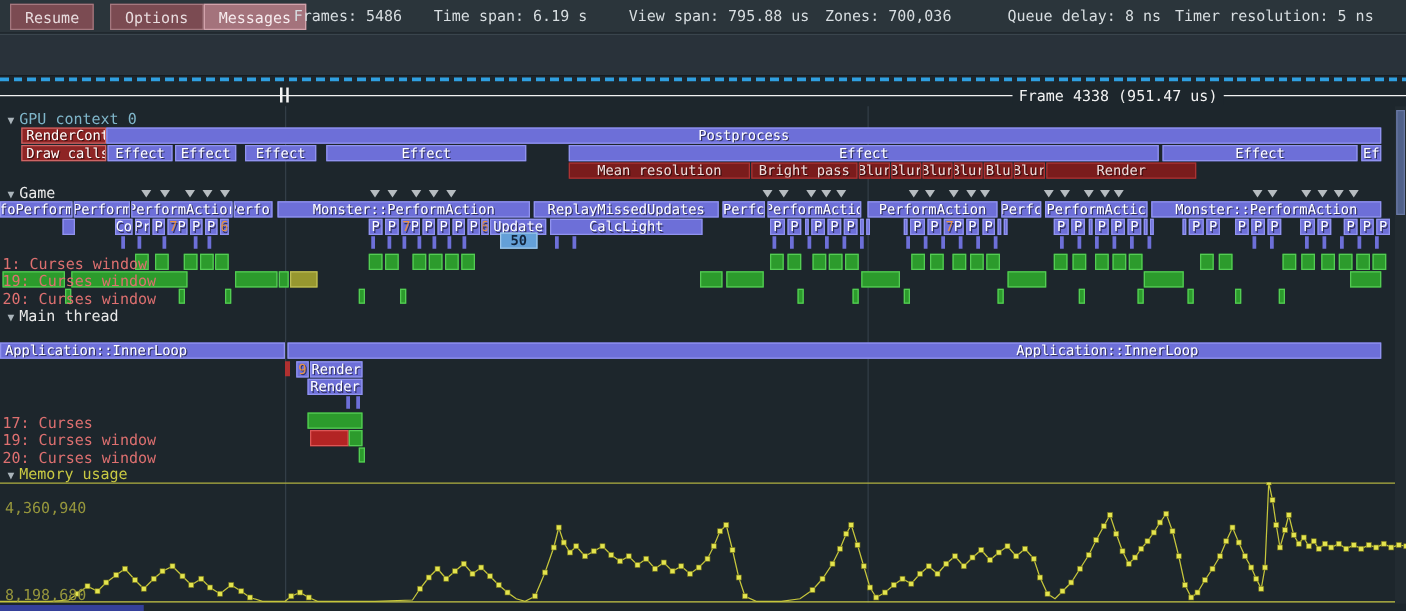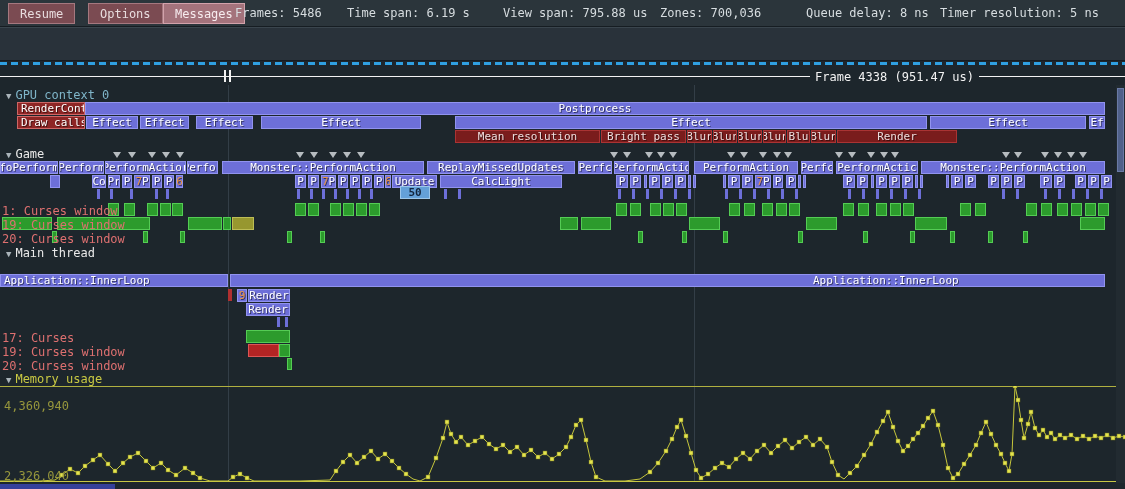--- a/index.html
+++ b/index.html
@@ -84,21 +84,21 @@
   <div class="vdiv" style="left:694px"></div>
 
   <div class="shead c-gpu" style="left:6px;top:88px"><span class="glyph">▼</span><span>GPU context 0</span></div>
   <div class="shead c-white" style="left:6px;top:147px"><span class="glyph">▼</span><span>Game</span></div>
   <div class="shead c-white" style="left:6px;top:246px"><span class="glyph">▼</span><span>Main thread</span></div>
   <div class="shead c-mem" style="left:6px;top:372px"><span class="glyph">▼</span><span>Memory usage</span></div>
 
   <div id="mem-topline"></div>
   <div id="mem-baseline"></div>
   <div id="mem-max">4,360,940</div>
-  <div id="mem-min">2,326,040</div>
+  <div id="mem-min">8,198,680</div>
   <svg id="memplot" width="1125" height="96">
       <polyline points="0,95 40,95 55,94 62,89 70,83 78,87 85,80 93,74 100,69 108,78 115,85 123,77 130,71 138,67 146,75 153,82 161,77 168,84 176,89 185,82 193,87 200,92 210,95 228,95 233,91 240,88 247,92 254,95 300,95 330,94 336,85 343,76 350,69 357,77 364,71 371,65 378,73 385,68 392,75 399,82 406,88 413,93 420,95 428,91 436,72 443,52 447,36 451,48 456,56 461,51 468,59 475,55 482,51 489,58 496,63 503,59 510,66 517,61 524,69 531,64 538,71 545,67 552,73 559,68 566,61 571,51 576,39 581,34 586,54 591,76 596,91 605,95 625,95 640,93 650,86 658,77 666,65 672,53 677,41 681,34 686,50 691,67 696,84 701,92 708,88 715,82 722,77 729,81 736,73 743,67 750,73 757,65 764,59 771,67 778,60 785,54 792,62 799,56 806,51 813,59 820,53 827,61 832,76 838,89 844,93 850,87 857,80 864,69 871,58 877,46 883,35 888,26 893,41 898,55 903,65 908,60 913,53 918,47 923,40 928,32 933,25 938,39 943,59 948,82 953,92 958,88 964,78 970,69 976,59 981,47 986,36 991,48 996,59 1001,68 1005,77 1009,85 1012,68 1015,0 1018,14 1021,34 1024,52 1028,38 1031,26 1035,42 1039,49 1043,44 1047,51 1051,47 1055,53 1060,49 1065,52 1071,49 1077,53 1083,50 1089,53 1095,50 1101,52 1107,49 1113,52 1119,50 1125,51" fill="none" stroke="#c6c63c" stroke-width="1"></polyline>
       <rect x="60" y="87" width="4" height="4" fill="#e4e44e" stroke="#70701c" stroke-width="0.5"></rect>
       <rect x="68" y="81" width="4" height="4" fill="#e4e44e" stroke="#70701c" stroke-width="0.5"></rect>
       <rect x="76" y="85" width="4" height="4" fill="#e4e44e" stroke="#70701c" stroke-width="0.5"></rect>
       <rect x="83" y="78" width="4" height="4" fill="#e4e44e" stroke="#70701c" stroke-width="0.5"></rect>
       <rect x="91" y="72" width="4" height="4" fill="#e4e44e" stroke="#70701c" stroke-width="0.5"></rect>
       <rect x="98" y="67" width="4" height="4" fill="#e4e44e" stroke="#70701c" stroke-width="0.5"></rect>
       <rect x="106" y="76" width="4" height="4" fill="#e4e44e" stroke="#70701c" stroke-width="0.5"></rect>
       <rect x="113" y="83" width="4" height="4" fill="#e4e44e" stroke="#70701c" stroke-width="0.5"></rect>

